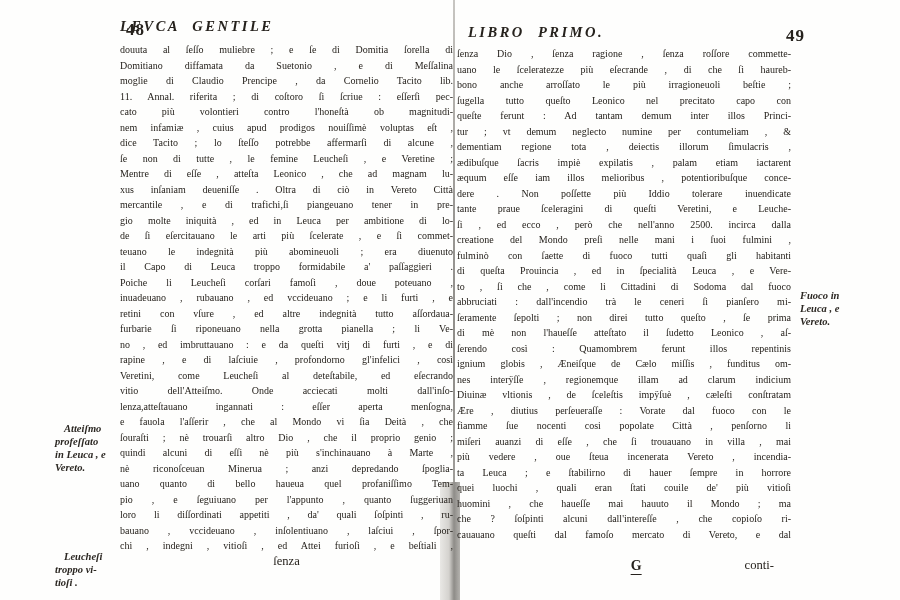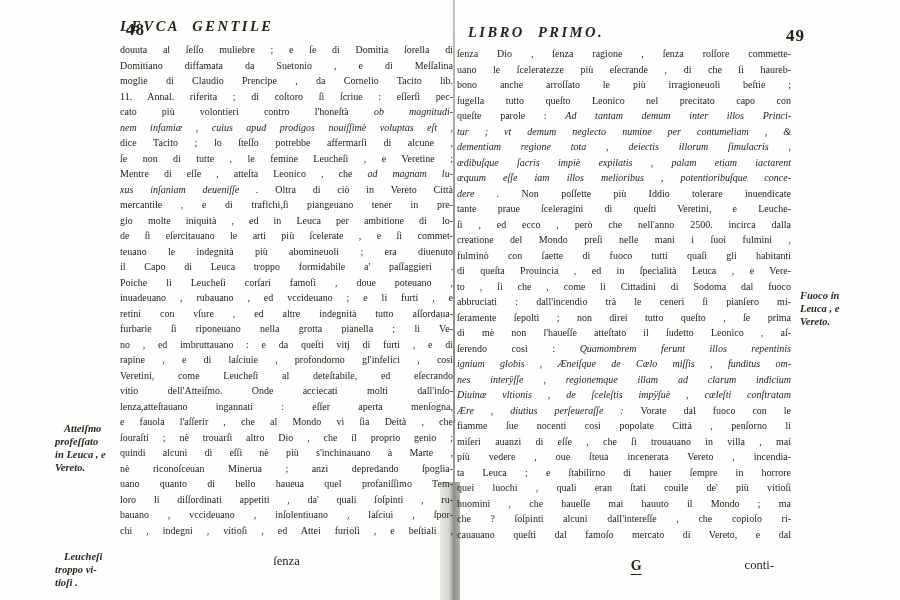--- a/index.html
+++ b/index.html
@@ -35,21 +35,21 @@
   .header.h-right { left: 468px; width: 334px; top: 24px; }
   .body {
     position: absolute; font-size: 10px;
   }
   .body.b-left  { left: 120px; top: 42px;  width: 333px; }
   .body.b-right { left: 457px; top: 46px;  width: 334px; }
   .tl {
     height: 15.5px; line-height: 15.5px; overflow: hidden;
     text-align: justify; text-align-last: justify;
   }
-  .it { font-style: italic; }
+  .it { }
   .catchline {
     position: absolute; left: 120px; top: 554px; width: 333px;
     font-size: 12.6px; text-align: center; box-sizing: border-box;
   }
   .footline {
     position: absolute; left: 468px; top: 558px; width: 334px; height: 16px;
     font-size: 12.6px;
   }
   .footline .sig {
     position: absolute; left: 50%; transform: translateX(-40%);
@@ -102,35 +102,36 @@
       <div class="tl"><span>no , ed imbruttauano : e da queſti vitj di furti , e di</span></div>
       <div class="tl"><span>rapine , e di laſciuie , profondorno gl'infelici , così</span></div>
       <div class="tl"><span>Veretini, come Leucheſi al deteſtabile, ed eſecrando</span></div>
       <div class="tl"><span>vitio dell'Atteiſmo. Onde acciecati molti dall'inſo-</span></div>
       <div class="tl"><span>lenza,atteſtauano ingannati : eſſer aperta menſogna,</span></div>
       <div class="tl"><span>e fauola l'aſſerir , che al Mondo vi ſia Deità , che</span></div>
       <div class="tl"><span>ſouraſti ; nè trouarſi altro Dio , che il proprio genio ;</span></div>
       <div class="tl"><span>quindi alcuni di eſſi nè più s'inchinauano à Marte ,</span></div>
       <div class="tl"><span>nè riconoſceuan Minerua ; anzi depredando ſpoglia-</span></div>
       <div class="tl"><span>uano quanto di bello haueua quel profaniſſimo Tem-</span></div>
+      <div class="tl"><span>pio , e ſeguiuano per l'appunto , quanto ſuggeriuan</span></div>
       <div class="tl"><span>loro li diſſordinati appetiti , da' quali ſoſpinti , ru-</span></div>
       <div class="tl"><span>bauano , vccideuano , inſolentiuano , laſciui , ſpor-</span></div>
       <div class="tl"><span>chi , indegni , vitioſi , ed Attei furioſi , e beſtiali ,</span></div>
     </div>
 
   <div class="catchline">
     <span>ſenza</span>
   </div>
 
   <div id="right-body" class="body b-right">
       <div class="tl"><span>ſenza Dio , ſenza ragione , ſenza roſſore commette-</span></div>
       <div class="tl"><span>uano le ſceleratezze più eſecrande , di che ſi haureb-</span></div>
       <div class="tl"><span>bono anche arroſſato le più irragioneuoli beſtie ;</span></div>
       <div class="tl"><span>ſugella tutto queſto Leonico nel precitato capo con</span></div>
-      <div class="tl"><span>queſte parole : </span><span class="it">Ad tantam demum inter illos Princi-</span></div>
+      <div class="tl"><span>queſte ferunt : </span><span class="it">Ad tantam demum inter illos Princi-</span></div>
       <div class="tl"><span class="it">tur ; vt demum neglecto numine per contumeliam , &amp;</span></div>
       <div class="tl"><span class="it">dementiam regione tota , deiectis illorum ſimulacris ,</span></div>
       <div class="tl"><span class="it">ædibuſque ſacris impiè expilatis , palam etiam iactarent</span></div>
       <div class="tl"><span class="it">æquum eſſe iam illos melioribus , potentioribuſque conce-</span></div>
       <div class="tl"><span class="it">dere .</span><span> Non poſſette più Iddio tolerare inuendicate</span></div>
       <div class="tl"><span>tante praue ſceleragini di queſti Veretini, e Leuche-</span></div>
       <div class="tl"><span>ſi , ed ecco , però che nell'anno 2500. incirca dalla</span></div>
       <div class="tl"><span>creatione del Mondo preſi nelle mani i ſuoi fulmini ,</span></div>
       <div class="tl"><span>fulminò con ſaette di fuoco tutti quaſi gli habitanti</span></div>
       <div class="tl"><span>di queſta Prouincia , ed in ſpecialità Leuca , e Vere-</span></div>

